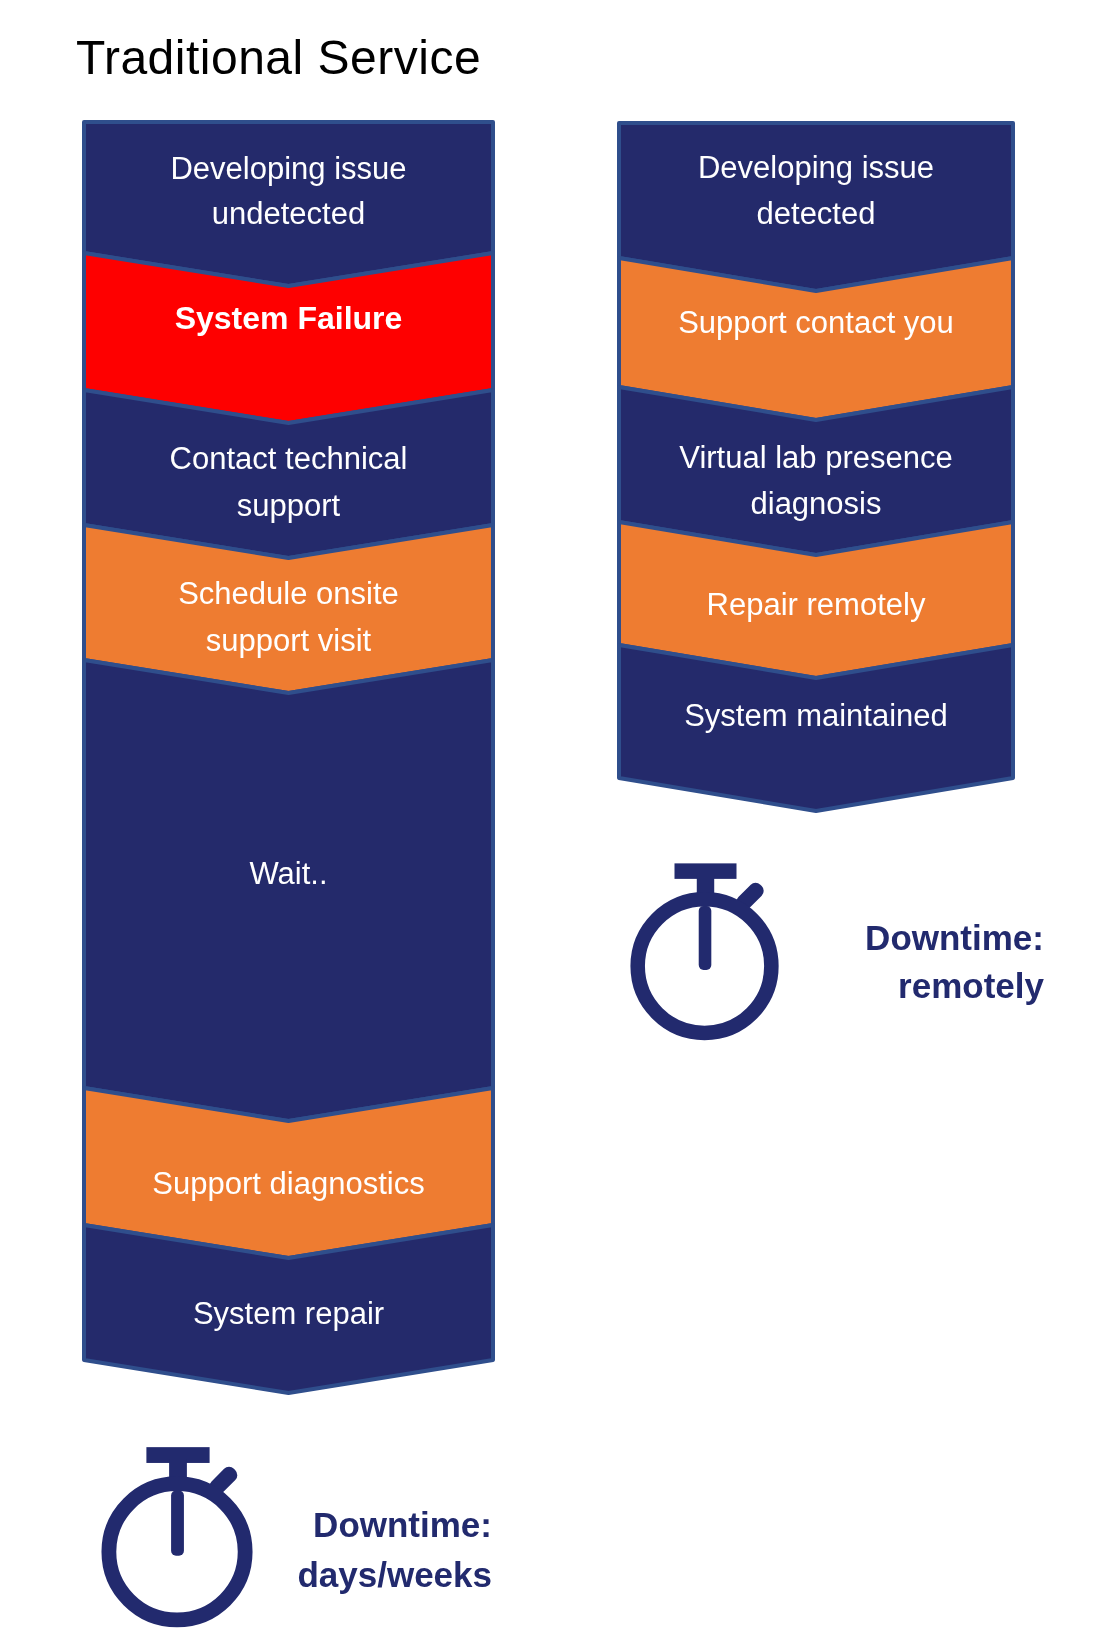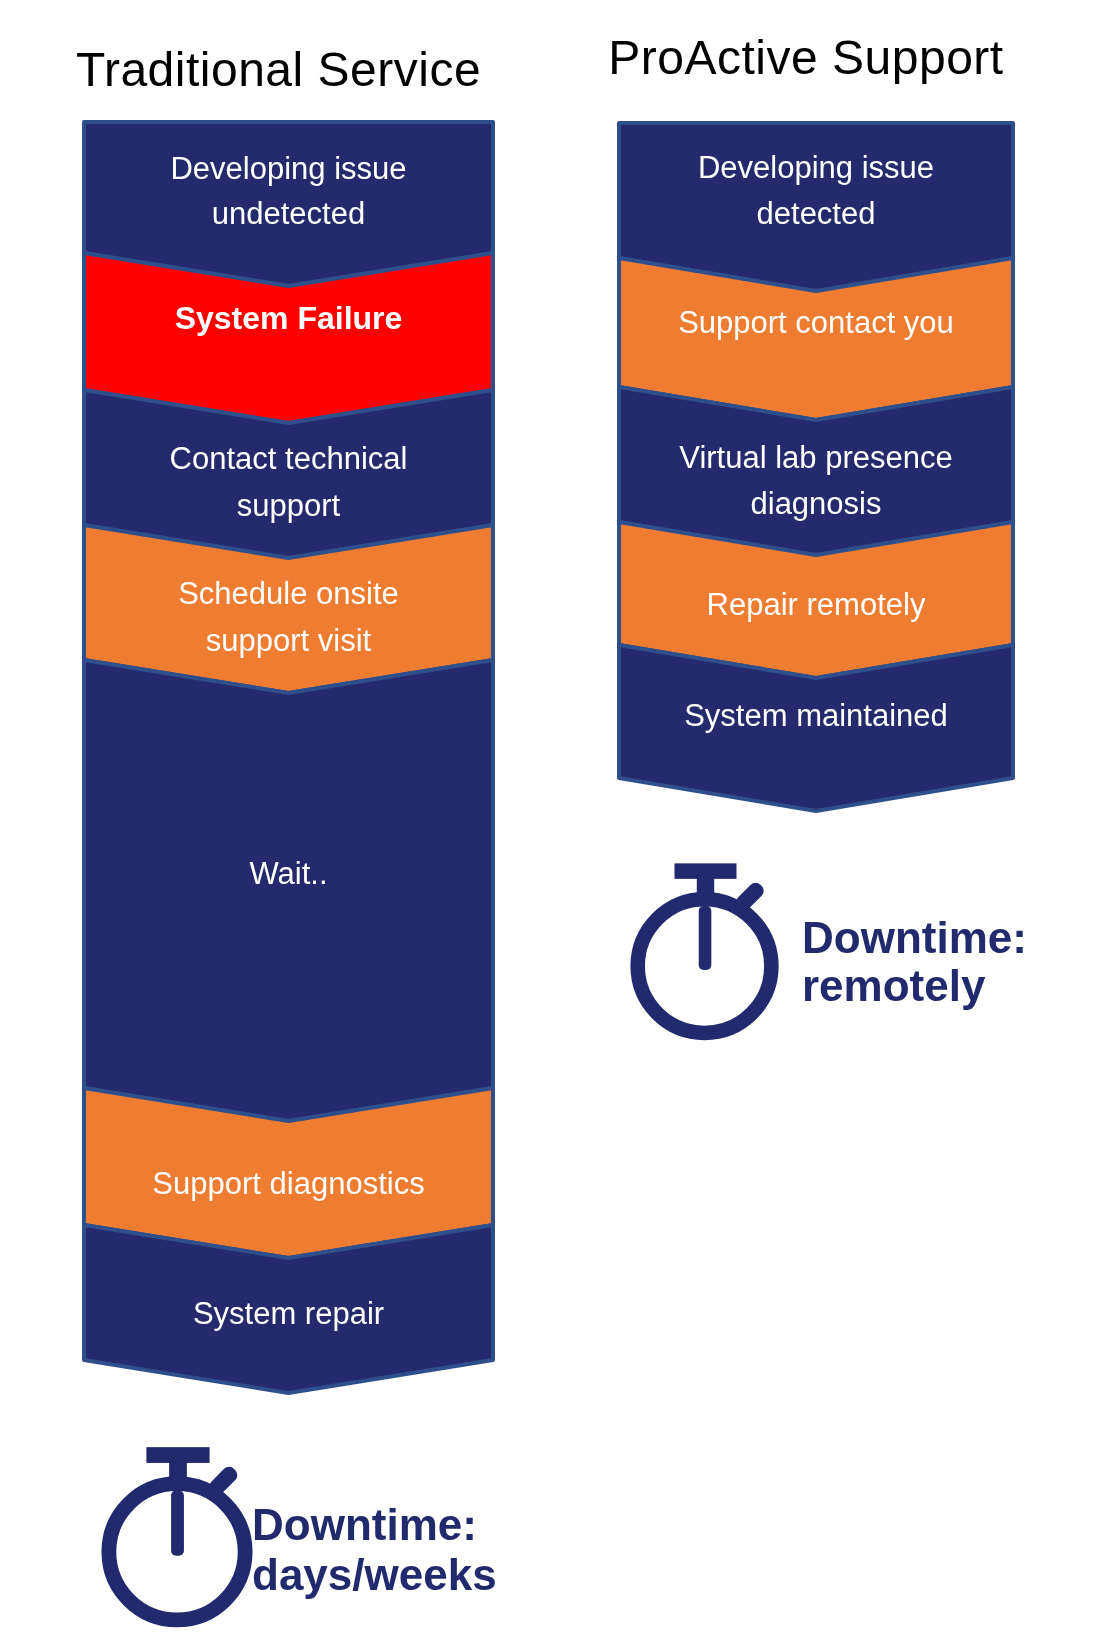--- a/index.html
+++ b/index.html
@@ -19,32 +19,32 @@
   .f-orange { fill:var(--orange); }
   .f-red    { fill:var(--red); }
   .st {
     fill:#ffffff; font-family:"Liberation Sans", sans-serif;
     font-size:31px; text-anchor:middle;
   }
   .st-bold { font-weight:bold; font-size:32px; }
   .watch { fill:var(--downtime_navy); }
   .watch-face { fill:#ffffff; stroke:var(--downtime_navy); stroke-width:15; }
   .downtime {
-    position:absolute; text-align:left;
+    position:absolute; text-align:right;
     color:var(--downtime_navy); font-weight:bold;
-    font-size:44px; line-height:50px; white-space:nowrap;
+    font-size:35px; line-height:50px; white-space:nowrap;
   }
   .downtime.right { line-height:48px; }
 </style>
 </head>
 <body>
 
 <div class="canvas">
 
-  <div class="col-title" style="left:72px; top:40px; width:413px;">Traditional Service</div>
+  <div class="col-title" style="left:72px; top:28px; width:413px;">Traditional Service</div>
 
   <svg class="flow-svg" style="left:82px; top:120px;" width="413" height="1280" viewBox="0 0 413 1280">
 
     <polygon class="chev f-navy" points="2,2 411,2 411,133 206.5,166 2,133"></polygon>
     <polygon class="chev f-red" points="2,133 206.5,166 411,133 411,270 206.5,303 2,270"></polygon>
     <polygon class="chev f-navy" points="2,270 206.5,303 411,270 411,405 206.5,438 2,405"></polygon>
     <polygon class="chev f-orange" points="2,405 206.5,438 411,405 411,540 206.5,573 2,540"></polygon>
     <polygon class="chev f-navy" points="2,540 206.5,573 411,540 411,968 206.5,1001 2,968"></polygon>
     <polygon class="chev f-orange" points="2,968 206.5,1001 411,968 411,1105 206.5,1138 2,1105"></polygon>
     <polygon class="chev f-navy" points="2,1105 206.5,1138 411,1105 411,1240 206.5,1273 2,1240"></polygon>
@@ -67,21 +67,20 @@
     <rect class="watch" x="118" y="20" width="16" height="32" rx="7" transform="rotate(45 126 36)"></rect>
     <circle class="watch-face" cx="79" cy="108" r="69"></circle>
     <rect class="watch" x="73" y="46" width="13" height="66" rx="5"></rect>
   </svg>
 
   <div class="downtime" style="left:252px; top:1500px; width:240px;">
     <div>Downtime:</div>
     <div>days/weeks</div>
   </div>
 
-  <div class="col-title" style="left:607px; top:28px; width:398px;">ProActive Support</div>
 
   <svg class="flow-svg" style="left:617px; top:121px;" width="398" height="695" viewBox="0 0 398 695">
     <polygon class="chev f-navy" points="2,2 396,2 396,137 199,170 2,137"></polygon>
     <polygon class="chev f-orange" points="2,137 199,170 396,137 396,266 199,299 2,266"></polygon>
     <polygon class="chev f-navy" points="2,266 199,299 396,266 396,401 199,434 2,401"></polygon>
     <polygon class="chev f-orange" points="2,401 199,434 396,401 396,524 199,557 2,524"></polygon>
     <polygon class="chev f-navy" points="2,524 199,557 396,524 396,657 199,690 2,657"></polygon>
 
     <text class="st" x="199" y="46" dominant-baseline="central">Developing issue</text>
     <text class="st" x="199" y="92" dominant-baseline="central">detected</text>

